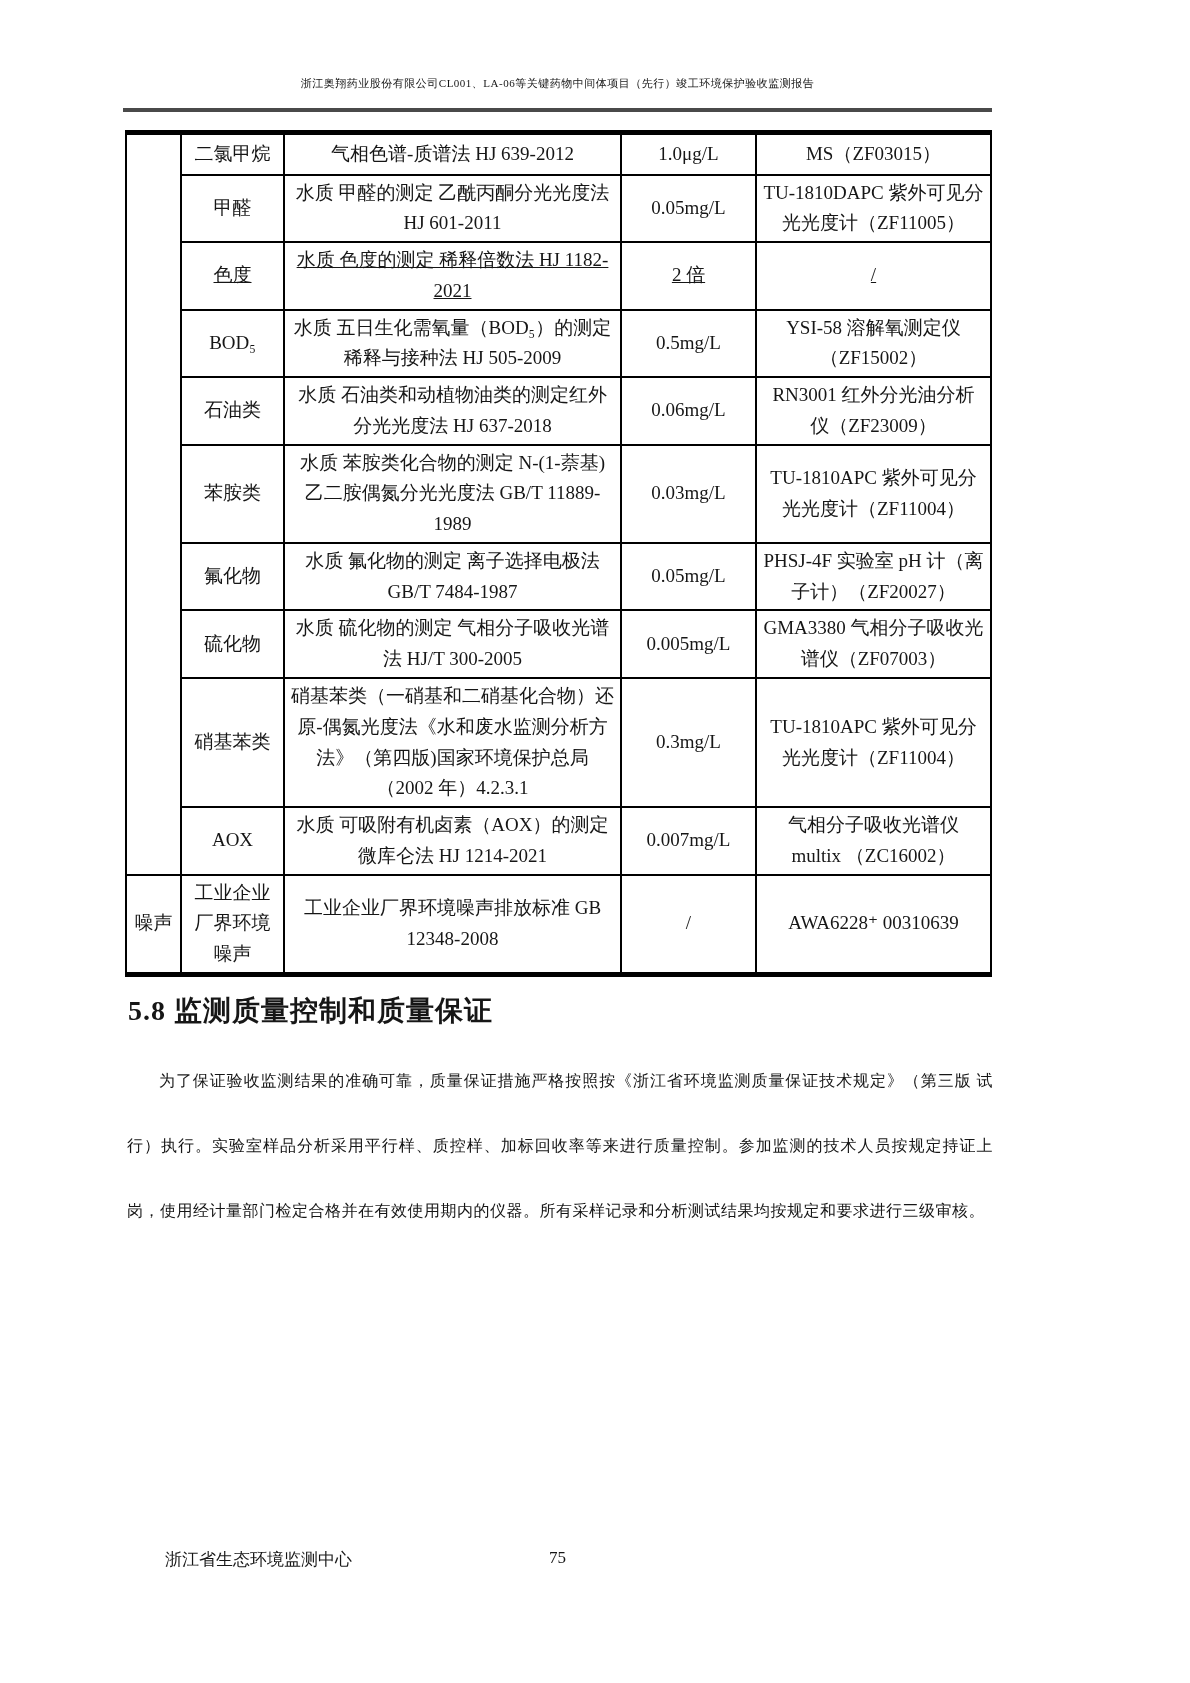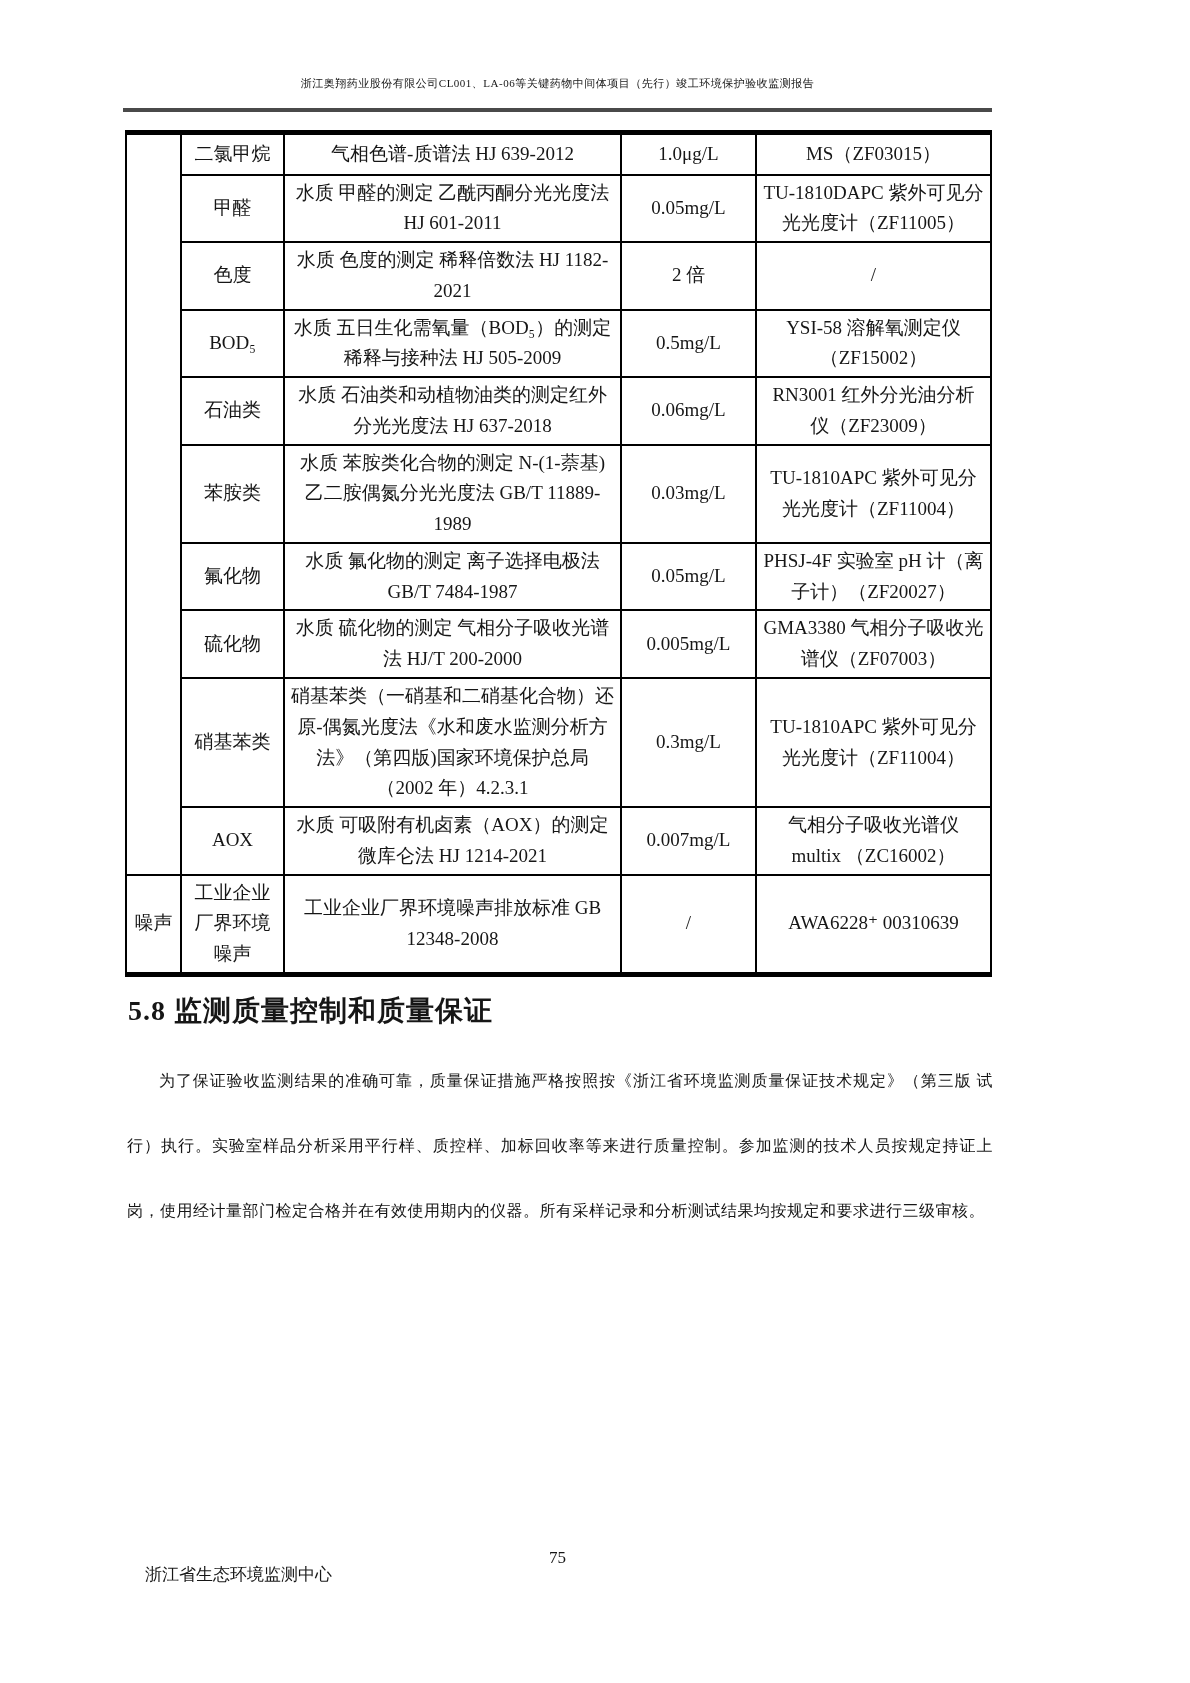--- a/index.html
+++ b/index.html
@@ -20,37 +20,37 @@
     border-top:5px solid #000;border-bottom:5px solid #000;
     font-size:19px;
     padding-left:44px;
   }
   table.monitor td{
     border:2px solid #000;vertical-align:middle;text-align:center;
     padding:2px 6px;line-height:1.62;overflow:hidden;
   }
   td.blank-cat{border-left:none;}
   td.noise-cat{line-height:2.1;}
-  tr.r1{height:42px;}  tr.r2{height:65px;}  tr.r3{height:58px;}
+  tr.r1{height:42px;}  tr.r2{height:65px;}  tr.r3{height:58px;text-decoration:underline;}
   tr.r4{height:65px;}  tr.r5{height:64px;}  tr.r6{height:86px;}
   tr.r7{height:62px;}  tr.r8{height:64px;}  tr.r9{height:120px;}
   tr.r10{height:64px;} tr.r11{height:95px;}
   .section-heading{
     position:absolute;top:992px;left:128px;width:860px;
     font-size:28px;font-weight:bold;letter-spacing:1px;
   }
   .body-paragraph{
     position:absolute;top:1048px;left:127px;width:866px;
     font-size:16px;line-height:65px;text-align:justify;text-indent:2em;
     letter-spacing:0.5px;
   }
   .footer{
     position:absolute;top:1548px;left:125px;width:865px;font-size:17px;
   }
-  .footer-org{position:absolute;left:20px;top:0;margin-top:15px;}
+  .footer-org{position:absolute;left:40px;top:0;}
   .footer-page{position:absolute;left:0;width:100%;text-align:center;top:0;}
 </style>
 </head>
 <body>
 
 <div class="header-title">浙江奥翔药业股份有限公司CL001、LA-06等关键药物中间体项目（先行）竣工环境保护验收监测报告</div>
 <div class="header-rule"></div>
 
 <table class="monitor">
   <colgroup>
@@ -99,21 +99,21 @@
       <td>TU-1810APC 紫外可见分光光度计（ZF11004）</td>
     </tr>
     <tr class="r7">
       <td>氟化物</td>
       <td>水质 氟化物的测定 离子选择电极法 GB/T 7484-1987</td>
       <td>0.05mg/L</td>
       <td>PHSJ-4F 实验室 pH 计（离子计）（ZF20027）</td>
     </tr>
     <tr class="r8">
       <td>硫化物</td>
-      <td>水质 硫化物的测定 气相分子吸收光谱法 HJ/T 200-2000</td>
+      <td>水质 硫化物的测定 气相分子吸收光谱法 HJ/T 300-2005</td>
       <td>0.005mg/L</td>
       <td>GMA3380 气相分子吸收光谱仪（ZF07003）</td>
     </tr>
     <tr class="r9">
       <td>硝基苯类</td>
       <td>硝基苯类（一硝基和二硝基化合物）还原-偶氮光度法《水和废水监测分析方法》（第四版)国家环境保护总局（2002 年）4.2.3.1</td>
       <td>0.3mg/L</td>
       <td>TU-1810APC 紫外可见分光光度计（ZF11004）</td>
     </tr>
     <tr class="r10">

